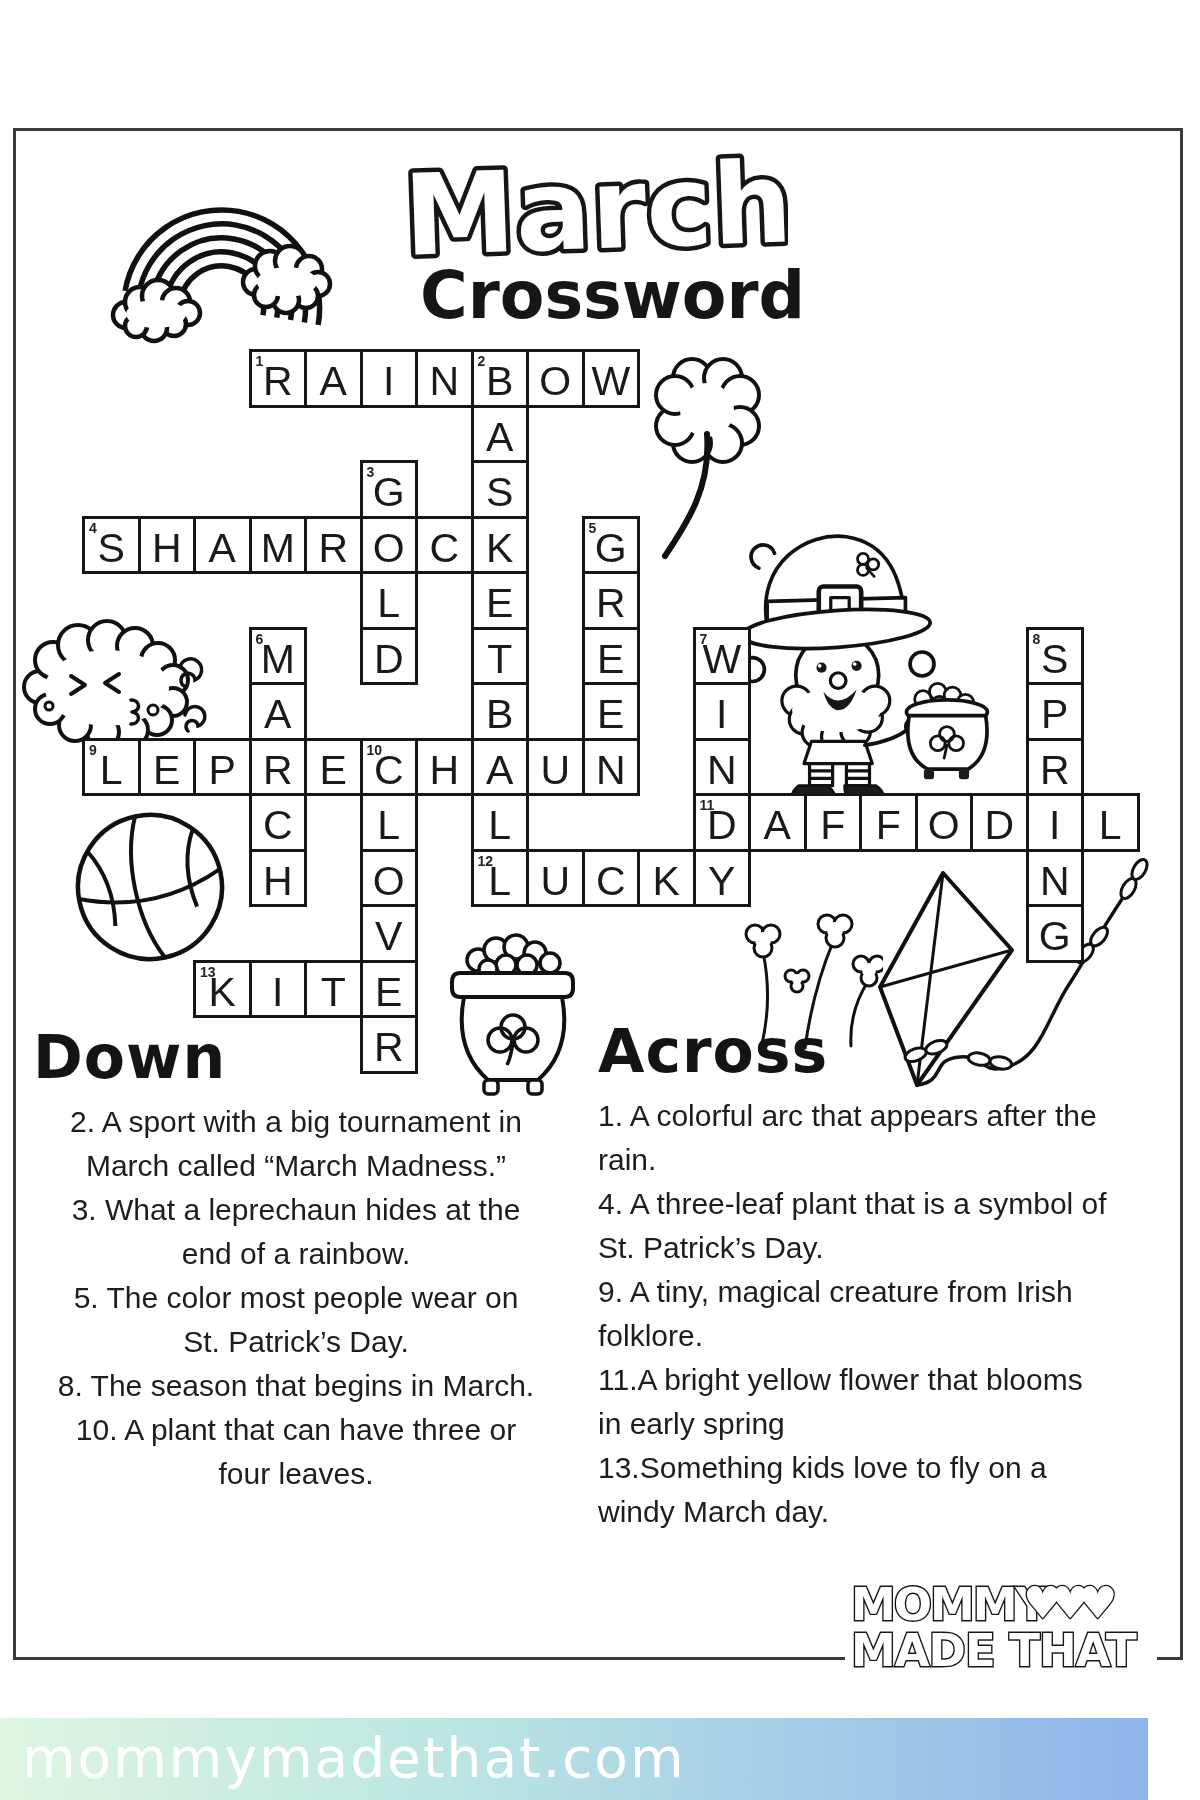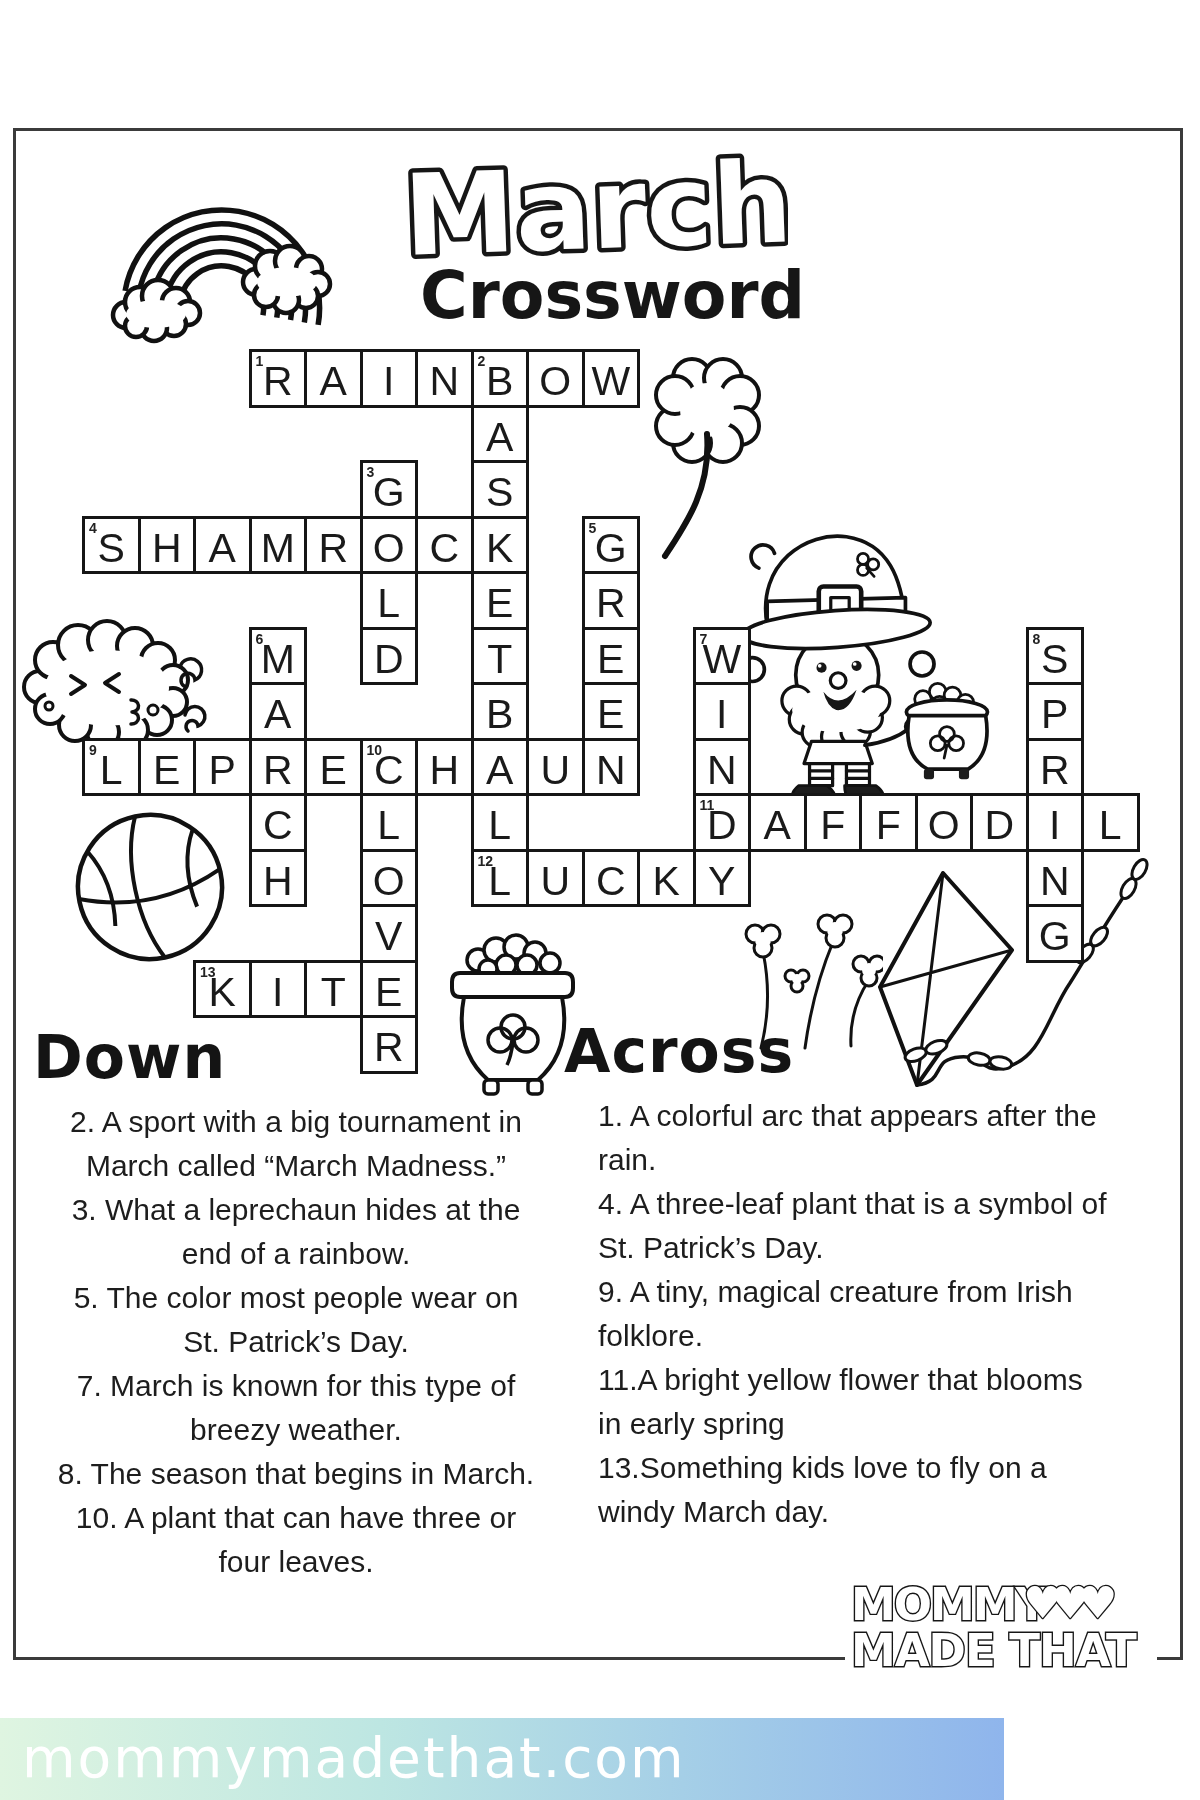--- a/index.html
+++ b/index.html
@@ -13,28 +13,28 @@
             font-family:"DejaVu Sans", sans-serif;font-weight:800;font-size:65px;color:#161616;letter-spacing:0px;}
   
   .cell{position:absolute;width:58.5px;height:58.5px;box-sizing:border-box;
         border:3px solid #161616;background:#fff;}
   .cell .ltr{position:absolute;left:0;right:0;top:6px;text-align:center;
         font-size:41px;font-weight:500;color:#1a1a1a;font-family:"Liberation Sans",sans-serif;}
   .cell .num{position:absolute;left:4px;top:1px;font-size:14px;font-weight:600;color:#222;}
   
   .clue-head{font-family:"DejaVu Sans", sans-serif;font-weight:800;color:#141414;font-size:60px;letter-spacing:1px;}
   #down-head{left:33px;top:1022px;}
-  #across-head{left:564px;top:1016px;}
+  #across-head{left:598px;top:1016px;}
   .clue-list{font-size:30px;line-height:44px;color:#1d1d1d;white-space:pre-line;}
   #down-clues{left:36px;top:1100px;width:520px;text-align:center;}
   #across-clues{left:598px;top:1094px;width:570px;}
   
   #logo{left:845px;top:1576px;width:312px;height:100px;background:#fff;}
   
-  #footer{left:0;top:1718px;width:1004px;height:82px;
+  #footer{left:0;top:1718px;width:1148px;height:82px;
           background:linear-gradient(90deg,#dff5e1 0%,#bde6e2 38%,#a5cfe7 68%,#8fb5ec 100%);}
   #footer-url{position:absolute;left:22px;top:8px;font-family:"DejaVu Sans",sans-serif;
           font-size:55px;color:#ffffff;letter-spacing:2px;font-weight:400;}
   svg{display:block;}
 </style>
 </head>
 <body>
 
 <div id="frame" class="abs"></div>
 
@@ -504,22 +504,21 @@
     <div class="cell" style="left: 304px; top: 959.5px;">
       <span class="ltr">T</span>
     </div>
   </div>
 
 <div id="down-head" class="abs clue-head">Down</div>
 <div id="across-head" class="abs clue-head">Across</div>
 <div id="down-clues" class="abs clue-list"><div>2. A sport with a big tournament in
 March called “March Madness.”</div><div>3. What a leprechaun hides at the
 end of a rainbow.</div><div>5. The color most people wear on
-St. Patrick’s Day.</div><div>7. March is known for this type of
-breezy weather.</div><div>8. The season that begins in March.</div><div>10. A plant that can have three or
+St. Patrick’s Day.</div><div>8. The season that begins in March.</div><div>10. A plant that can have three or
 four leaves.</div></div>
 <div id="across-clues" class="abs clue-list"><div>1. A colorful arc that appears after the
 rain.</div><div>4. A three-leaf plant that is a symbol of
 St. Patrick’s Day.</div><div>9. A tiny, magical creature from Irish
 folklore.</div><div>11.A bright yellow flower that blooms
 in early spring</div><div>13.Something kids love to fly on a
 windy March day.</div></div>
 
 <svg id="logo" class="abs" width="312" height="100" viewBox="0 0 312 100">
   <rect x="0" y="0" width="312" height="100" fill="#fff"></rect>

